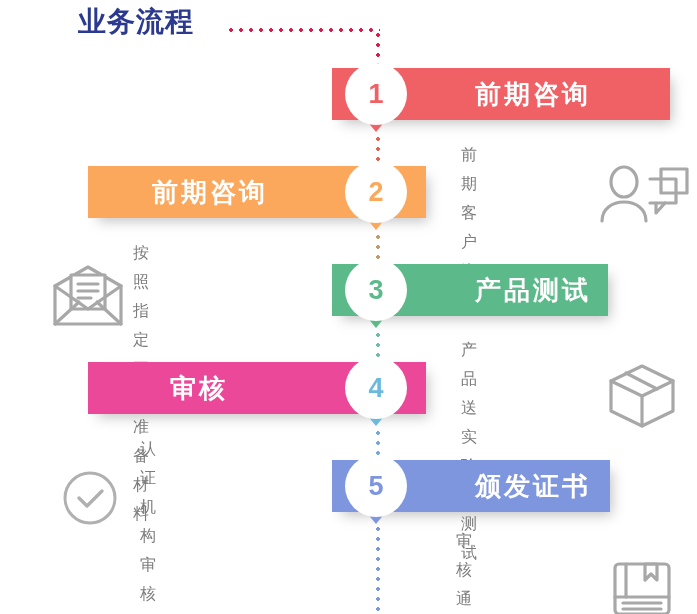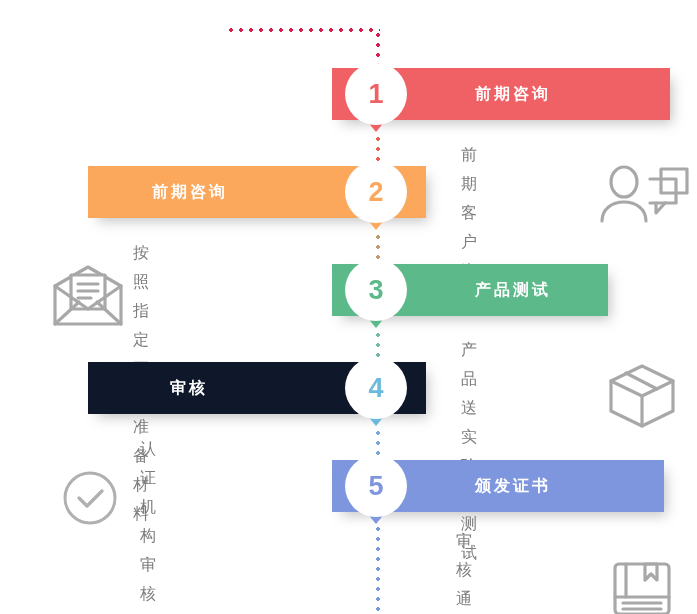--- a/index.html
+++ b/index.html
@@ -40,21 +40,21 @@
 
   
   .step{position:absolute;}
   .banner{
     position:absolute;
     height:52px;
     box-shadow:6px 7px 12px -4px rgba(120,120,120,.45);
   }
   .banner .label{
     position:absolute;top:0;height:52px;line-height:52px;
-    font-size:16px;font-weight:bold;color:#ffffff;
+    font-size:26px;font-weight:bold;color:#ffffff;
     letter-spacing:3px;white-space:nowrap;
   }
   
   .marker{
     position:absolute;top:-5px;
     width:62px;height:62px;
   }
   .marker .disc{
     position:absolute;left:0;top:0;
     width:62px;height:62px;border-radius:50%;
@@ -82,20 +82,21 @@
 
   
   .ico{position:absolute;}
   .ico svg{display:block;}
 </style>
 </head>
 <body>
 
 <div id="stage">
 
+  <div class="page-title">业务流程</div>
 
   <div class="dot-h" style="left:226px;top:28px;width:154px;color:#d81e4a;"></div>
   <div class="dot-v" style="left:376px;top:30px;height:40px;color:#d81e4a;"></div>
 
   <div class="dot-v" style="left:376px;top:134px;height:36px;color:#e4604f;"></div>
   <div class="dot-v" style="left:376px;top:232px;height:36px;color:#c09a6a;"></div>
   <div class="dot-v" style="left:376px;top:330px;height:36px;color:#72b9ad;"></div>
   <div class="dot-v" style="left:376px;top:428px;height:36px;color:#76a7dc;"></div>
   <div class="dot-v" style="left:376px;top:524px;height:88px;color:#7a96de;"></div>
 
@@ -131,34 +132,34 @@
     <div class="marker" style="left:345px;top:259px;">
       <div class="tail" style="border-top-color:#5cb98a;"></div>
       <div class="disc"></div>
       <div class="num" style="color:#5cb98a;">3</div>
     </div>
     <div class="desc" style="left:461px;top:335px;">产品送实验室
 测试</div>
   </div>
 
   <div class="step">
-    <div class="banner" style="left:88px;top:362px;width:338px;background:#0f172a;">
+    <div class="banner" style="left:88px;top:362px;width:338px;background:#ec4899;">
       <div class="label" style="left:82px;">审核</div>
     </div>
     <div class="marker" style="left:345px;top:357px;">
       <div class="tail" style="border-top-color:#6cb9dd;"></div>
       <div class="disc"></div>
       <div class="num" style="color:#6cb9dd;">4</div>
     </div>
     <div class="desc" style="left:140px;top:434px;">认证机构审核
 测试报告</div>
   </div>
 
   <div class="step">
-    <div class="banner" style="left:332px;top:460px;width:332px;background:#7e96de;">
+    <div class="banner" style="left:332px;top:460px;width:278px;background:#7e96de;">
       <div class="label" style="left:143px;">颁发证书</div>
     </div>
     <div class="marker" style="left:345px;top:455px;">
       <div class="tail" style="border-top-color:#7e96de;"></div>
       <div class="disc"></div>
       <div class="num" style="color:#7e96de;">5</div>
     </div>
     <div class="desc" style="left:456px;top:526px;">审核通过发送
 证书</div>
   </div>

